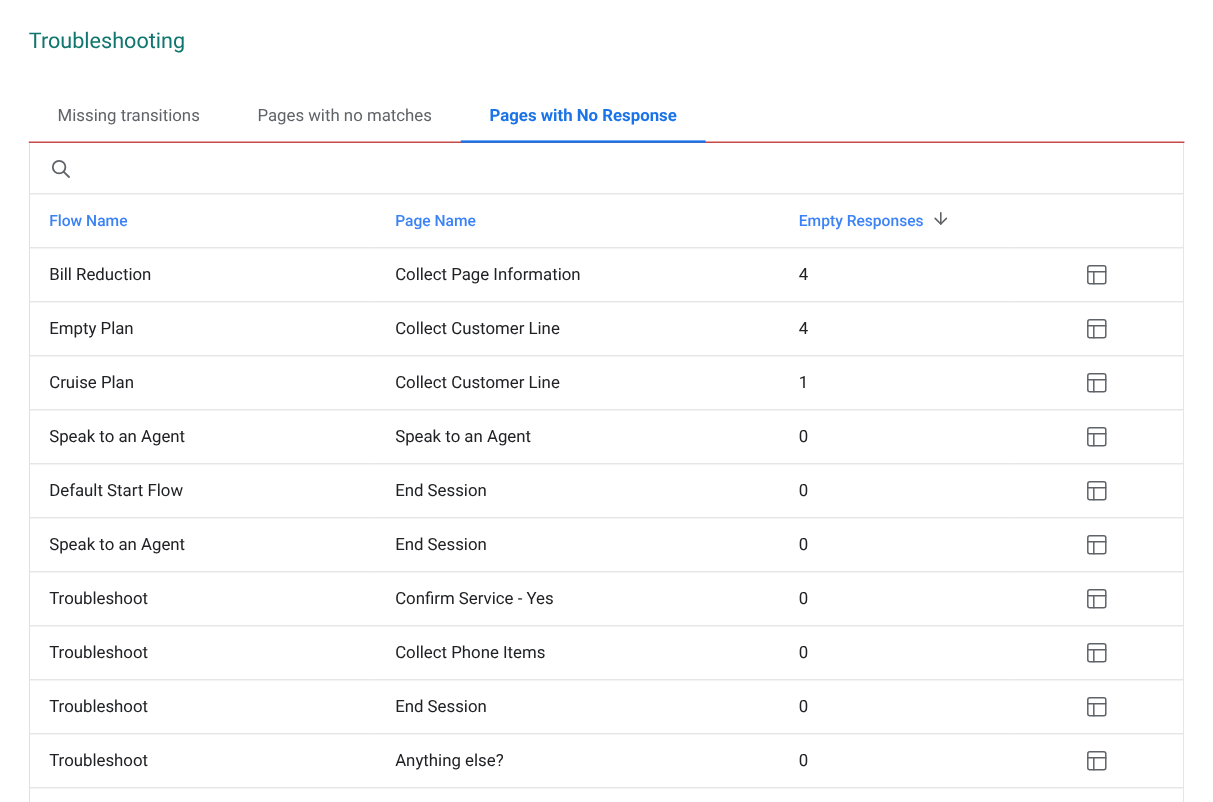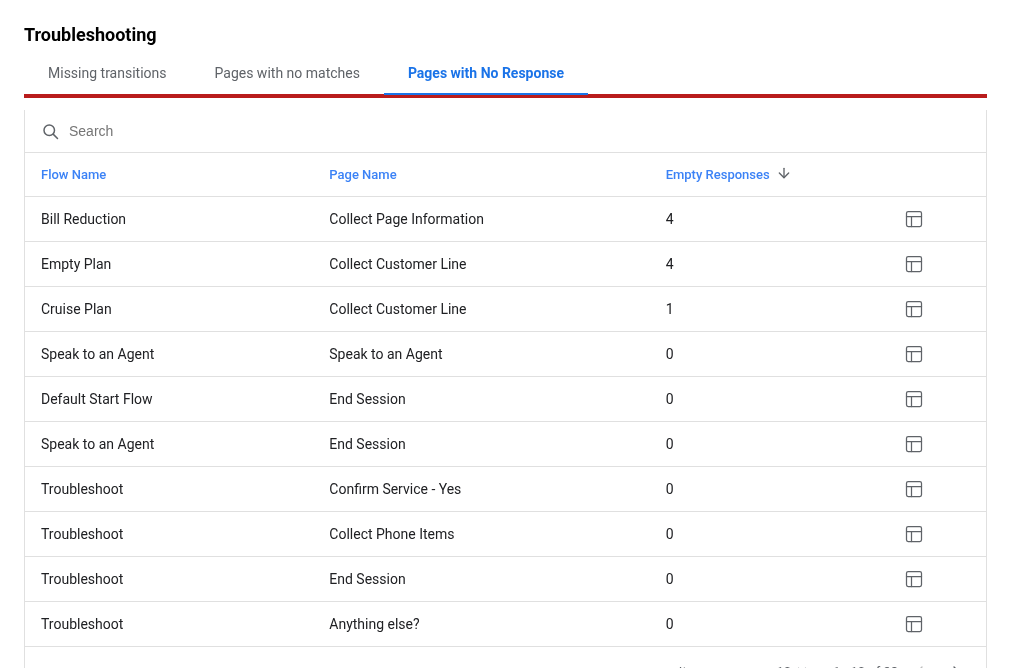--- a/index.html
+++ b/index.html
@@ -7,28 +7,28 @@
       font-family: 'Roboto', Arial, sans-serif;
       font-size: 14px;
       color: #202124;
       background: #fff;
       padding: 24px;
       width: 1011px;
       min-height: 668px;
     }
     .page-title {
       font-size: 18px;
-      font-weight: 700;
-      margin-bottom: 8px;
-      color: #000000;
+      font-weight: 400;
+      margin-bottom: 32px;
+      color: #0f766e;
     }
     .tabs {
       display: flex;
-      border-bottom: 4px solid #b91c1c;
-      margin-bottom: 12px;
+      border-bottom: 1px solid #b91c1c;
+      margin-bottom: 0;
     }
     .tab {
       padding: 12px 24px;
       cursor: pointer;
       font-size: 14px;
       color: #5f6368;
       border-bottom: 2px solid transparent;
       margin-bottom: -1px;
       white-space: nowrap;
     }
@@ -164,21 +164,20 @@
 
 <div class="content-area">
 
   <div class="search-bar">
     <span class="search-icon-wrap">
       <svg width="18" height="18" viewBox="0 0 24 24" fill="none" stroke="#5f6368" stroke-width="2" stroke-linecap="round" stroke-linejoin="round">
         <circle cx="11" cy="11" r="7"></circle>
         <line x1="16.5" y1="16.5" x2="22" y2="22"></line>
       </svg>
     </span>
-    <input class="search-input" type="text" placeholder="Search" style="">
   </div>
 
   <table>
     <thead>
       <tr>
         <th class="col-flow">Flow Name</th>
         <th class="col-page">Page Name</th>
         <th class="col-empty">
           <div class="th-empty-responses">
             <span>Empty Responses</span>

